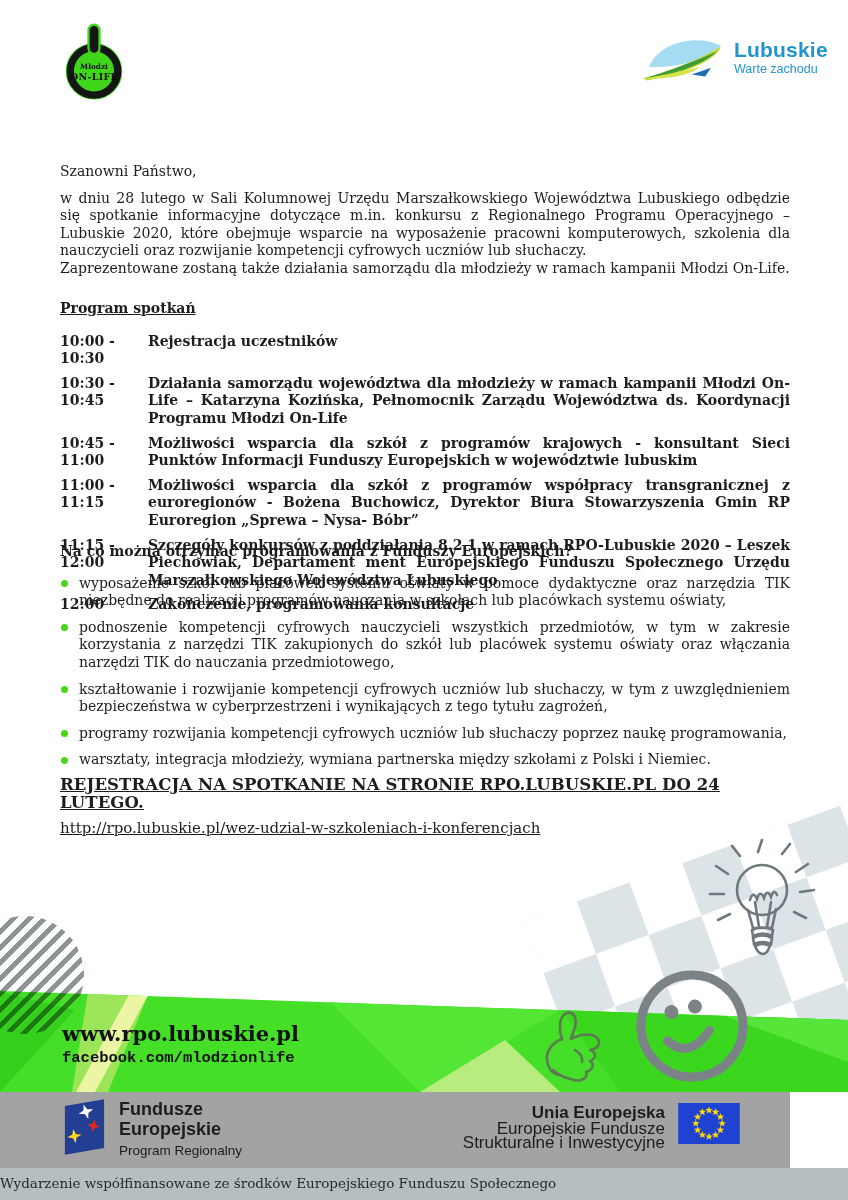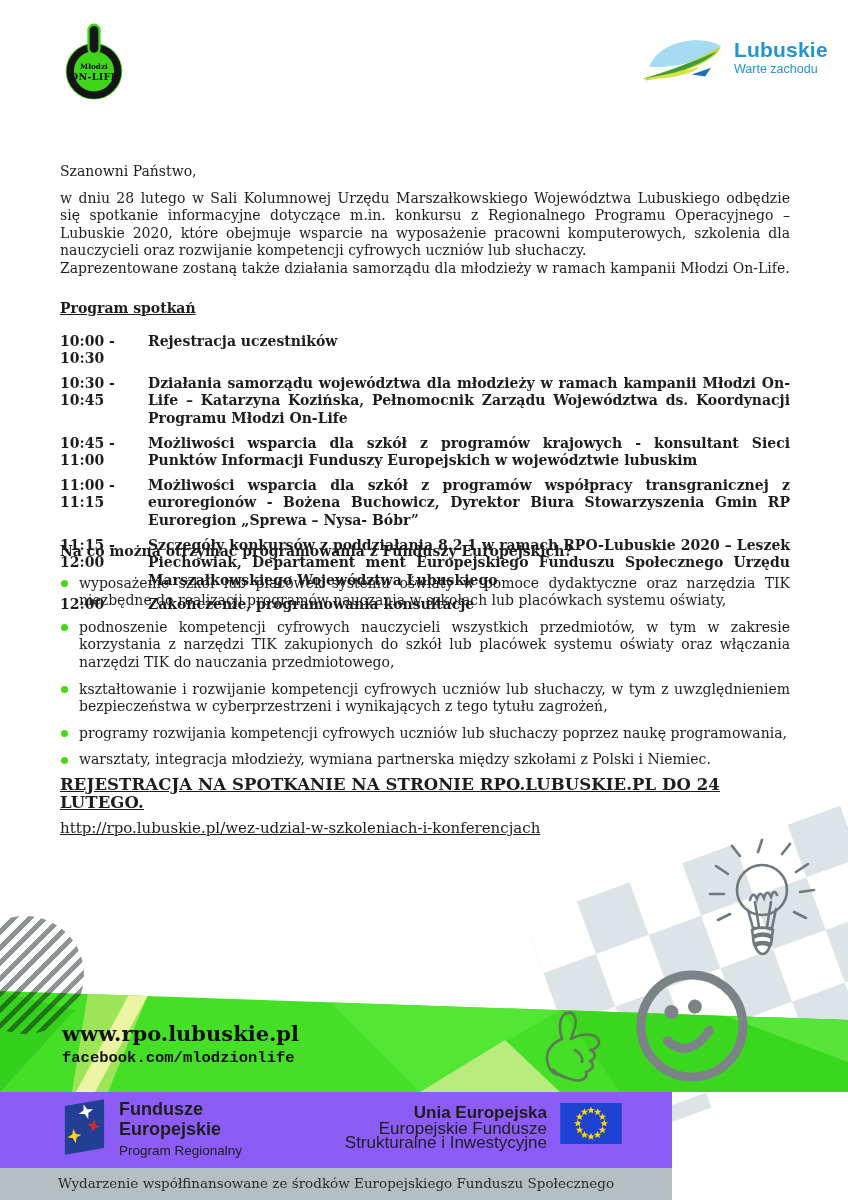--- a/index.html
+++ b/index.html
@@ -67,37 +67,37 @@
   .banner-web{
     position:absolute; left:62px; top:1021px; z-index:5;
     font-family:"DejaVu Serif", serif; font-weight:bold; font-size:21px; color:#111;
   }
   .banner-fb{
     position:absolute; left:62px; top:1049px; z-index:5;
     font-family:Liberation Mono, monospace; font-weight:bold; font-size:15.5px; color:#111;
   }
   
   .footer{
-    position:absolute; left:0; top:1092px; width:672px; height:76px;
-    background:#8b5cf6; z-index:6;
+    position:absolute; left:0; top:1092px; width:790px; height:76px;
+    background:#a3a3a3; z-index:6;
     font-family:"Liberation Sans", sans-serif;
   }
   .fe-logo{position:absolute; left:62px; top:5px; display:flex;}
   .fe-flag{width:44px; height:60px;}
   .fe-text{margin-left:13px; padding-top:2px; color:#1d1d1b;}
   .fe-title{font-size:18px; font-weight:bold; line-height:20px;}
   .fe-sub{font-size:13.5px; margin-top:4px;}
   .ue-block{position:absolute; right:50px; top:10px; display:flex; align-items:flex-start;}
   .ue-text{text-align:right; color:#1d1d1b; margin-right:13px; padding-top:1px;}
   .ue-title{font-size:17px; font-weight:bold; line-height:19px;}
   .ue-sub{font-size:17px; line-height:14px;}
   .eu-flag{width:62px; height:41px; margin-top:1px;}
   .substrip{
-    position:absolute; left:0; top:1168px; width:672px; height:32px;
-    background:#b5bfc1; z-index:6; text-align:center;
+    position:absolute; left:0; top:1168px; width:848px; height:32px;
+    background:#b5bfc1; z-index:6; text-align:left;
     font-family:"DejaVu Serif", serif; font-size:13.5px; color:#2a2a28;
     line-height:30px;
   }
 </style>
 </head>
 <body>
 
 <div class="page">
 
   <svg class="onlife-logo" viewBox="0 0 92 92">

